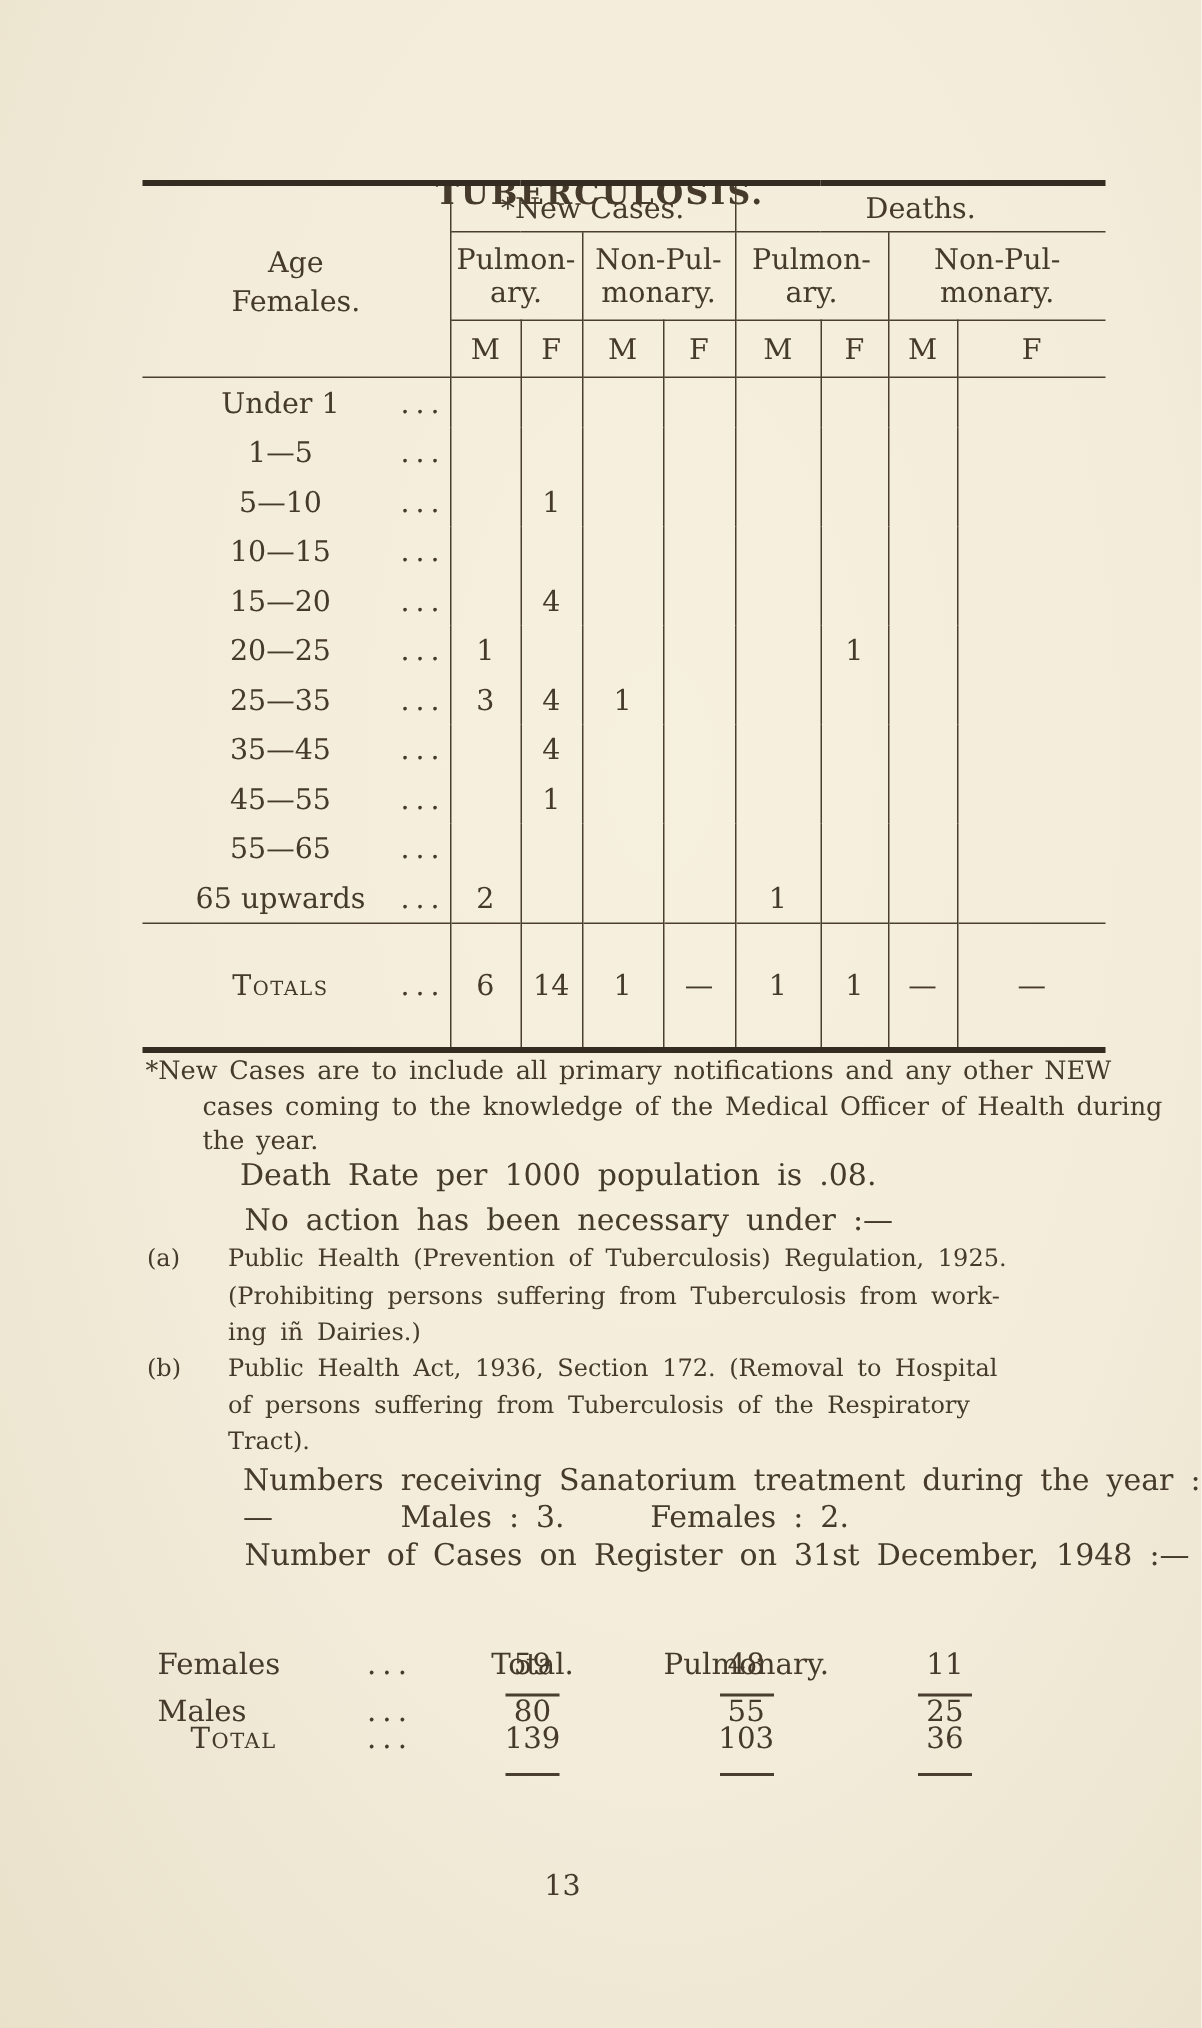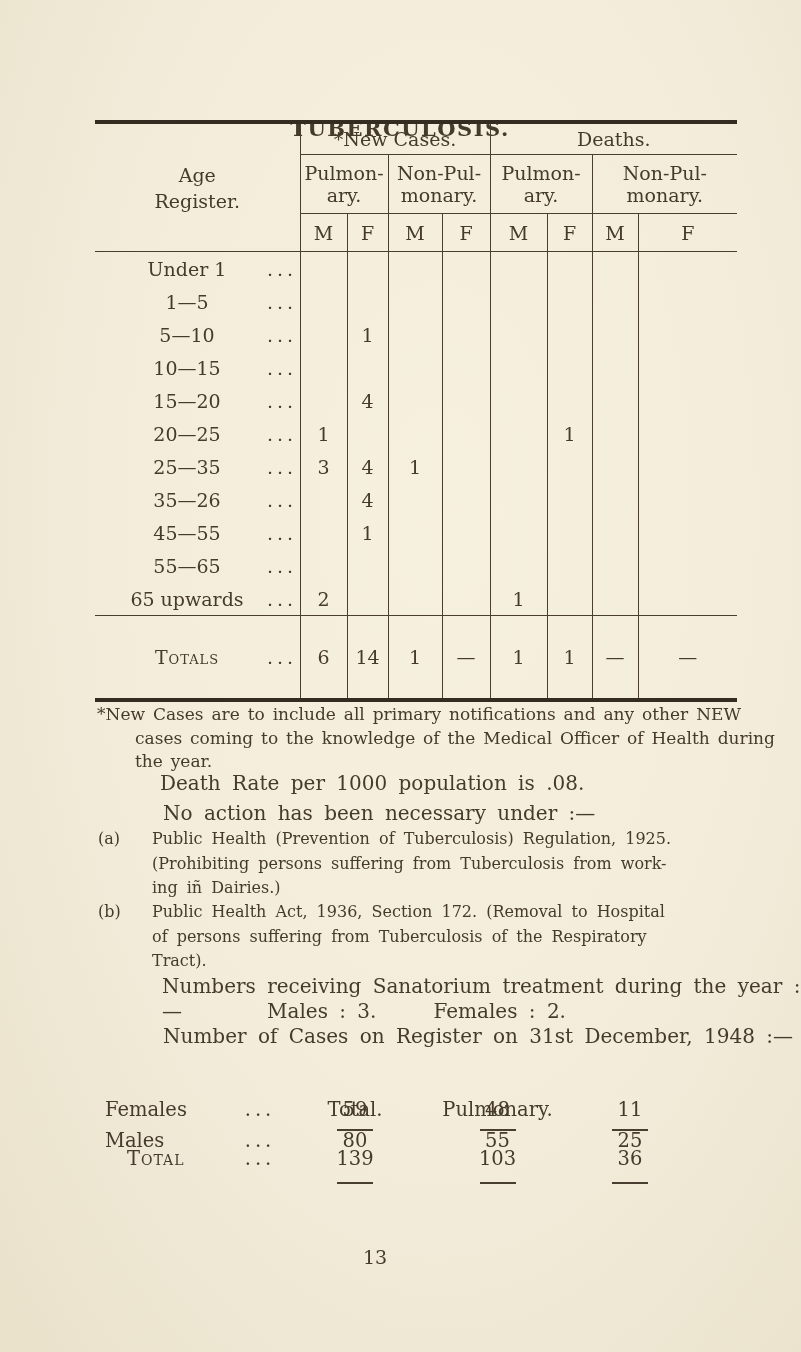--- a/index.html
+++ b/index.html
@@ -80,21 +80,21 @@
     <col style="width:54px">
       <col style="width:48px">
       <col style="width:57px">
     <col style="width:45px">
       <col style="width:46px">
       <col style="width:99px">
   </colgroup>
   <tbody id="tb-body">
     <tr class="group">
       <td class="br bb agehead" rowspan="3">Age
-Register.</td>
+Females.</td>
       <td class="br bb" colspan="4">*New Cases.</td>
       <td class="bb lastcol" colspan="4">Deaths.</td>
     </tr>
     <tr class="sub">
       <td class="br bb" colspan="2">Pulmon-
 ary.</td>
       <td class="br bb" colspan="2">Non-Pul-
 monary.</td>
       <td class="br bb" colspan="2">Pulmon-
 ary.</td>
@@ -220,21 +220,21 @@
         <td class="br">1</td>
         <td class="br"></td>
         <td class="br"></td>
         <td class="br"></td>
         <td class="br"></td>
         <td class="lastcol"></td>
       </tr>
       <tr class="datarow">
         <td class="br">
           <div class="agewrap">
-            <span class="agelabel">35—26</span>
+            <span class="agelabel">35—45</span>
             <span class="dots">...</span>
           </div>
         </td>
         <td class="br"></td>
         <td class="br">4</td>
         <td class="br"></td>
         <td class="br"></td>
         <td class="br"></td>
         <td class="br"></td>
         <td class="br"></td>

